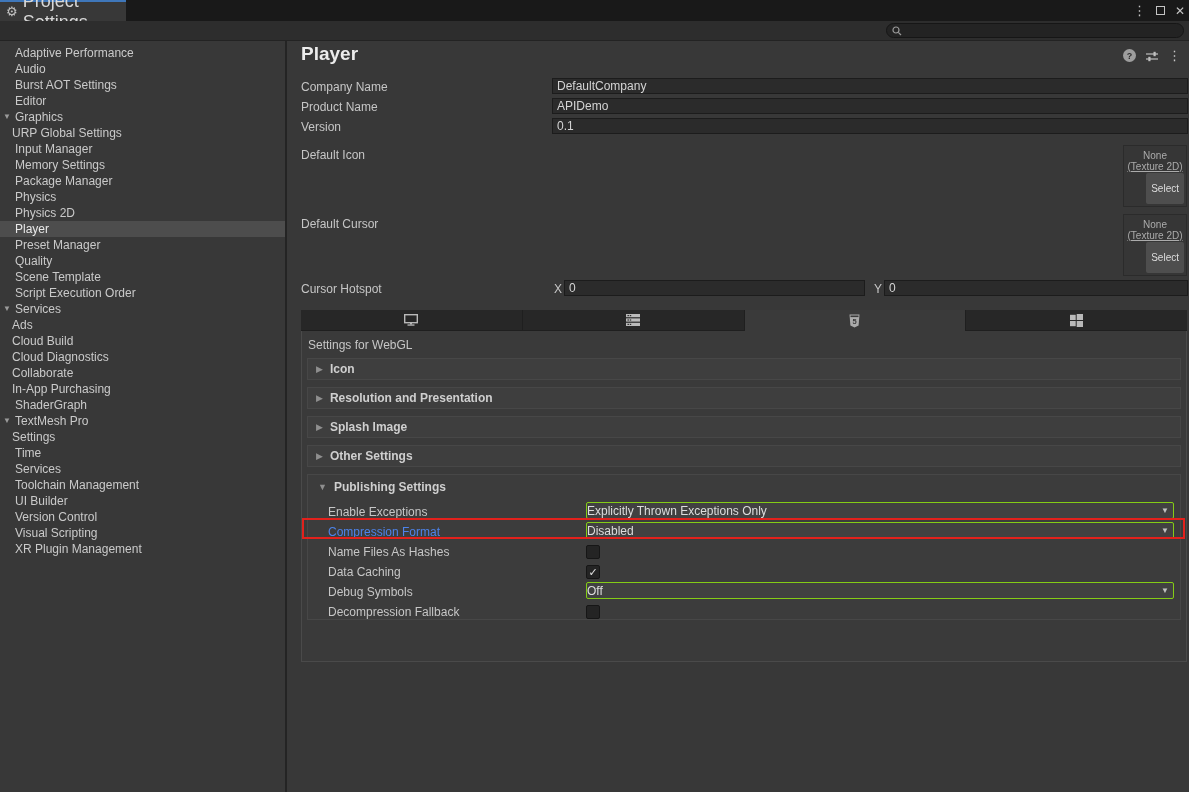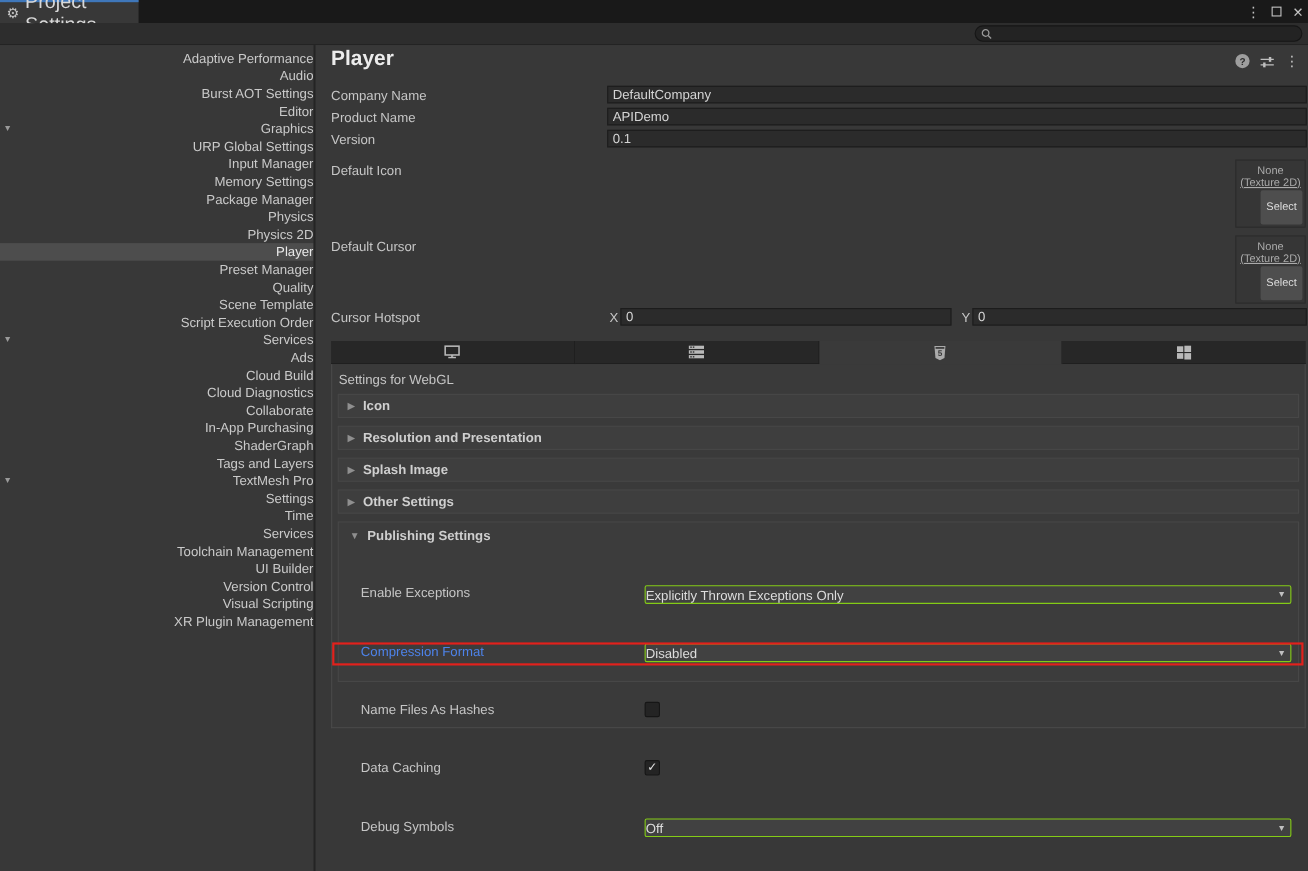--- a/index.html
+++ b/index.html
@@ -23,21 +23,21 @@
     border:1px solid #161616; border-radius:8px; display:flex; align-items:center; padding-left:5px; gap:4px; }
   .searchbox input { flex:1; background:transparent; border:none; outline:none; color:#DADADA; font-size:11px;
     font-family:"Liberation Sans", sans-serif; height:13px; }
 
   
   .content { position:absolute; left:0; top:41px; width:1189px; height:751px; display:flex; }
   .sidebar { width:287px; height:100%; background:#383838; border-right:2px solid #242424; padding-top:4px; overflow:hidden; }
   .main { position:relative; flex:1; height:100%; background:#383838; }
 
   
-  .side-item { position:relative; height:16px; line-height:16px; padding-left:15px; color:#CACACA; white-space:nowrap; cursor:default;text-align:right; }
+  .side-item { position:relative; height:16px; line-height:16px; padding-left:15px; color:#CACACA; white-space:nowrap; cursor:default; }
   .side-item.indent { padding-left:12px; }
   .side-item.selected { background:#4D4D4D; color:#E9E9E9; }
   .side-item .tri { position:absolute; left:3px; top:0; font-size:8px; color:#9A9A9A; }
 
   
   .page-title { position:absolute; left:14px; top:2px; font-size:19px; font-weight:bold; color:#ECECEC; }
   .hdr-icons { position:absolute; right:8px; top:8px; display:flex; align-items:center; gap:9px; }
   .help-circle { width:13px; height:13px; border-radius:50%; background:#9E9E9E; color:#2E2E2E; font-size:9px;
     font-weight:bold; display:flex; align-items:center; justify-content:center; }
 
@@ -68,21 +68,21 @@
   .section-box { height:22px; margin-bottom:7px; background:#3E3E3E; border:1px solid #474747;
     display:flex; align-items:center; padding-left:8px; gap:7px; }
   .section-box .tri { font-size:9px; color:#8F8F8F; }
   .section-box .sec-lbl { font-weight:bold; color:#CFCFCF; }
 
   
   .pub-box { position:absolute; left:5px; right:5px; top:143px; height:146px; background:#3C3C3C; border:1px solid #474747; }
   .pub-header { height:24px; display:flex; align-items:center; gap:7px; padding-left:10px; }
   .pub-header .tri { font-size:9px; color:#8F8F8F; }
   .pub-header .sec-lbl { font-weight:bold; color:#CFCFCF; }
-  .pub-row { position:relative; height:20px; display:flex; align-items:flex-start; padding-left:20px;margin-top:33px; }
+  .pub-row { position:relative; height:20px; display:flex; align-items:flex-end; padding-left:20px; }
   .pub-label { width:258px; flex:none; color:#C6C6C6; }
   .dropdown { position:relative; flex:1; margin-right:6px; height:17px; background:#414141; border:1px solid #84cc16;
     border-radius:2px; display:flex; align-items:center; padding-left:0; color:#DDDDDD; }
   .dropdown .arrow { position:absolute; right:4px; font-size:8px; color:#C0C0C0; }
   .checkbox { width:14px; height:14px; background:#242424; border:1px solid #161616; border-radius:2px;
     display:flex; align-items:center; justify-content:center; color:#E2E2E2; font-size:11px; line-height:1; }
   .pub-row.highlight .pub-label { color:var(--highlight-blue,#4D83EA); }
   .pub-row.highlight::after { content:''; position:absolute; left:-6px; right:-5px; top:-1px; bottom:0;
     border:2px solid var(--highlight-red,#E2211C); pointer-events:none; }
 </style>
@@ -130,21 +130,20 @@
       <div class="side-item"><span>Quality</span></div>
       <div class="side-item"><span>Scene Template</span></div>
       <div class="side-item"><span>Script Execution Order</span></div>
       <div class="side-item"><span class="tri">▼</span><span>Services</span></div>
       <div class="side-item indent"><span>Ads</span></div>
       <div class="side-item indent"><span>Cloud Build</span></div>
       <div class="side-item indent"><span>Cloud Diagnostics</span></div>
       <div class="side-item indent"><span>Collaborate</span></div>
       <div class="side-item indent"><span>In-App Purchasing</span></div>
       <div class="side-item"><span>ShaderGraph</span></div>
-      <div class="side-item"><span>Tags and Layers</span></div>
       <div class="side-item"><span class="tri">▼</span><span>TextMesh Pro</span></div>
       <div class="side-item indent"><span>Settings</span></div>
       <div class="side-item"><span>Time</span></div>
       <div class="side-item"><span>Services</span></div>
       <div class="side-item"><span>Toolchain Management</span></div>
       <div class="side-item"><span>UI Builder</span></div>
       <div class="side-item"><span>Version Control</span></div>
       <div class="side-item"><span>Visual Scripting</span></div>
       <div class="side-item"><span>XR Plugin Management</span></div>
     </div>

